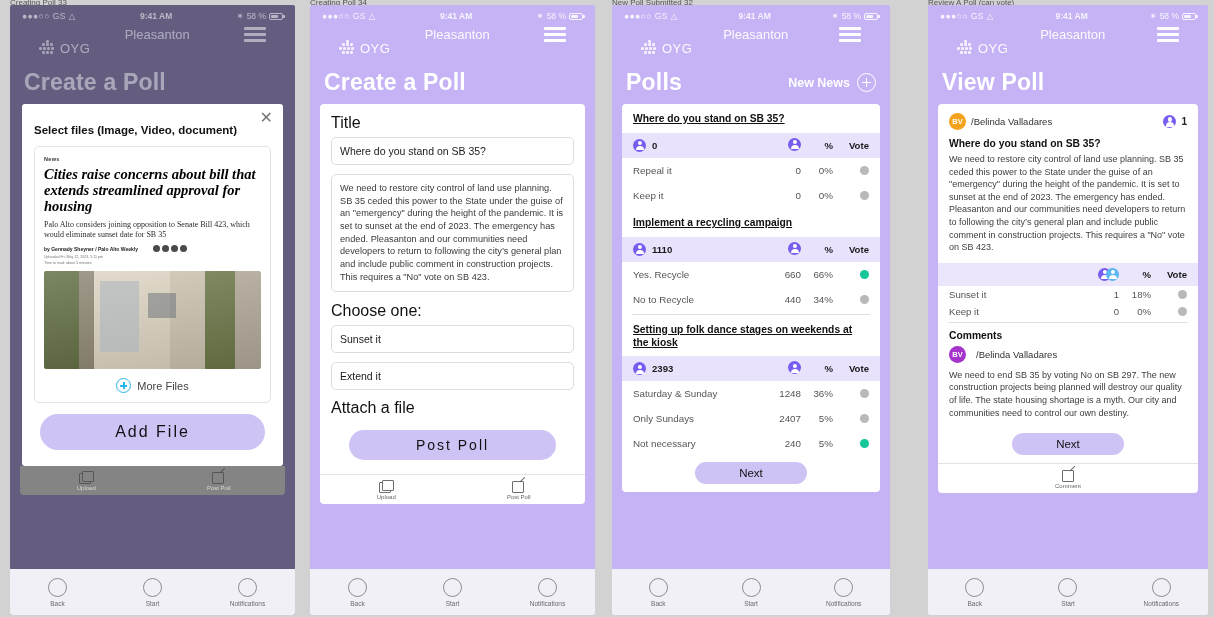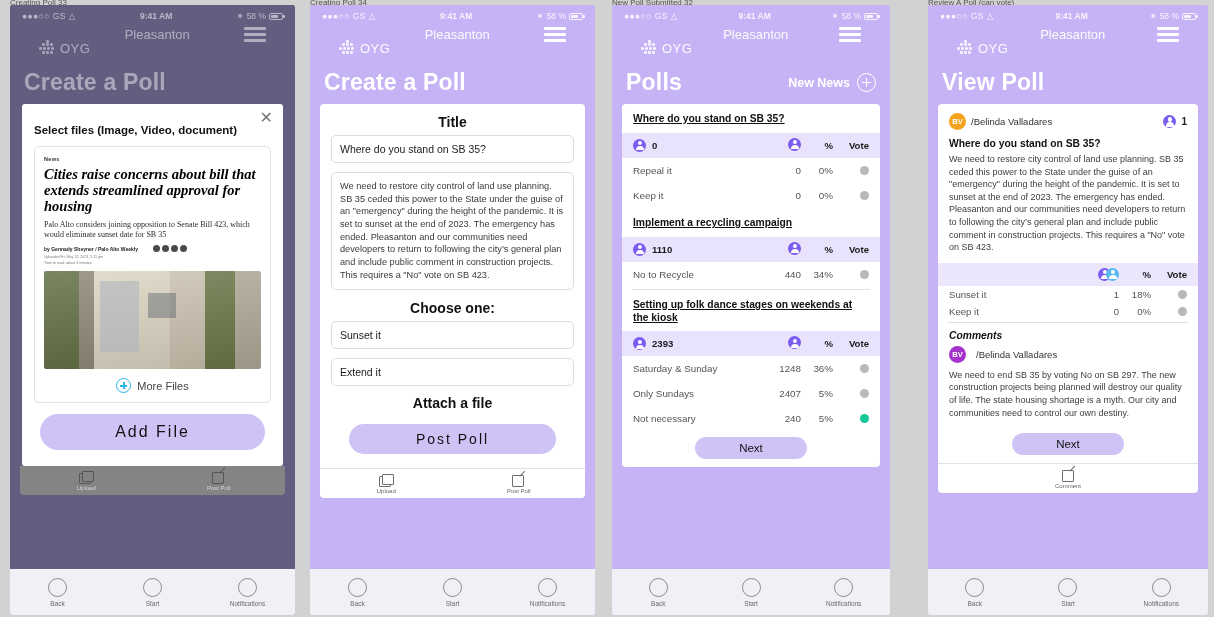--- a/index.html
+++ b/index.html
@@ -102,21 +102,21 @@
   .cplus::before,.cplus::after{content:"";position:absolute;background:#29b6e8;}
   .cplus::before{left:3px;right:3px;top:50%;height:1.6px;margin-top:-.8px;}
   .cplus::after{top:3px;bottom:3px;left:50%;width:1.6px;margin-left:-.8px;}
   .bigbtn{
     margin:11px 6px 4px; background:#cfc3f6; border-radius:18px;
     text-align:center; padding:9px 0; font-size:16px; color:#111; letter-spacing:2px;
   }
 
   
   .form { padding:10px 11px 8px; }
-  .flabel{font-size:14px;font-weight:bold;color:#111;margin:0 0 5px;text-align:center;}
+  .flabel{font-size:16px;font-weight:normal;color:#111;margin:0 0 5px;}
   .field{
     border:1px solid #dcdcdc;border-radius:5px;padding:7px 8px;
     font-size:10.5px;color:#1a1a1a;margin-bottom:9px;background:#fff;
   }
   .textarea{
     border:1px solid #dcdcdc;border-radius:5px;padding:7px 8px;
     font-size:9.2px;line-height:1.38;color:#3a3a3a;margin-bottom:10px;
   }
   .attach-box{
     border:1px solid #dcdcdc;border-radius:5px;padding:8px;
@@ -191,21 +191,21 @@
   .vp-body{font-size:9px;line-height:1.4;color:#3d3d3d;padding:0 11px 9px;}
   .vp-head{
     display:flex;align-items:center;background:#ece6fd;padding:5px 11px;
     font-size:9.6px;font-weight:bold;color:#1a1a1a;
   }
   .vh-sp{flex:1;}
   .vh-ic{width:42px;display:flex;justify-content:flex-end;}
   .vh-p{width:32px;text-align:right;}
   .vh-v{width:36px;text-align:right;}
   .vrow{display:flex;align-items:center;padding:3px 11px;font-size:9.6px;color:#555;}
-  .cm-title{font-size:10.3px;font-weight:bold;color:#111;padding:7px 11px 5px;font-style:italic;}
+  .cm-title{font-size:10.3px;font-weight:bold;color:#111;padding:7px 11px 5px;}
   .cm-who{display:flex;align-items:center;padding:0 11px 6px;}
   .cm-who .vp-name{margin-left:10px;}
   .cm-text{font-size:9px;line-height:1.4;color:#3d3d3d;padding:0 11px 8px;}
 
   
   .toolbar{
     display:flex;border-top:1px solid #e2e2e2;padding:5px 0 4px;
   }
   .tb-item{flex:1;display:flex;flex-direction:column;align-items:center;gap:2px;}
   .tb-item span{font-size:6px;color:#666;}
@@ -513,20 +513,28 @@
       <div class="poll-head">
         <div class="ph-count">
           <span class="uicon"></span>
           <span>1110</span>
         </div>
         <div class="ph-n"><span class="uicon"></span></div>
         <div class="ph-p">%</div>
         <div class="ph-v">Vote</div>
       </div>
       <div class="poll-row">
+        <div class="pr-label">Yes. Recycle</div>
+        <div class="pr-n">660</div>
+        <div class="pr-p">66%</div>
+        <div class="pr-v">
+            <span class="dot on"></span>
+          </div>
+      </div>
+      <div class="poll-row">
         <div class="pr-label">No to Recycle</div>
         <div class="pr-n">440</div>
         <div class="pr-p">34%</div>
         <div class="pr-v">
             <span class="dot"></span>
           </div>
       </div>
 
       <div class="sep"></div>
       <div class="poll-q">Setting up folk dance stages on weekends at the kiosk</div>

